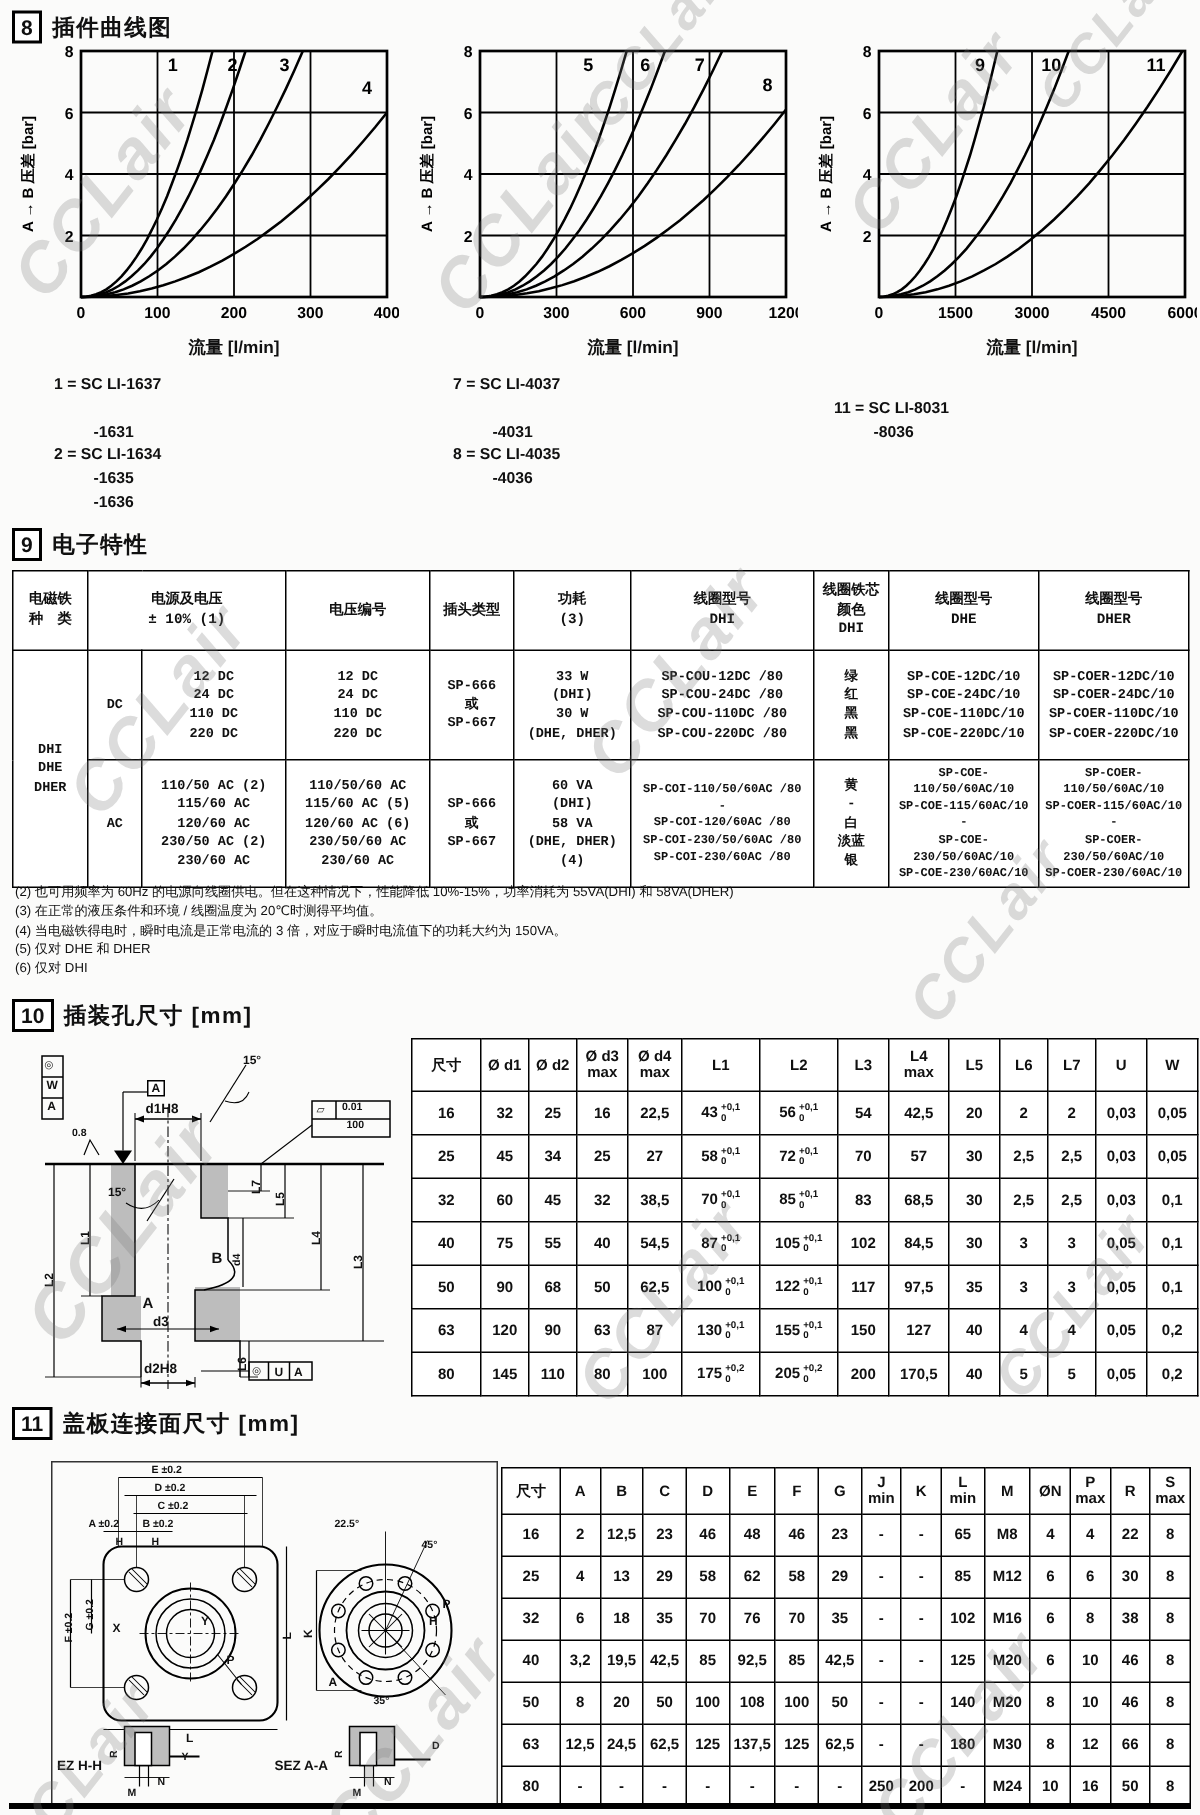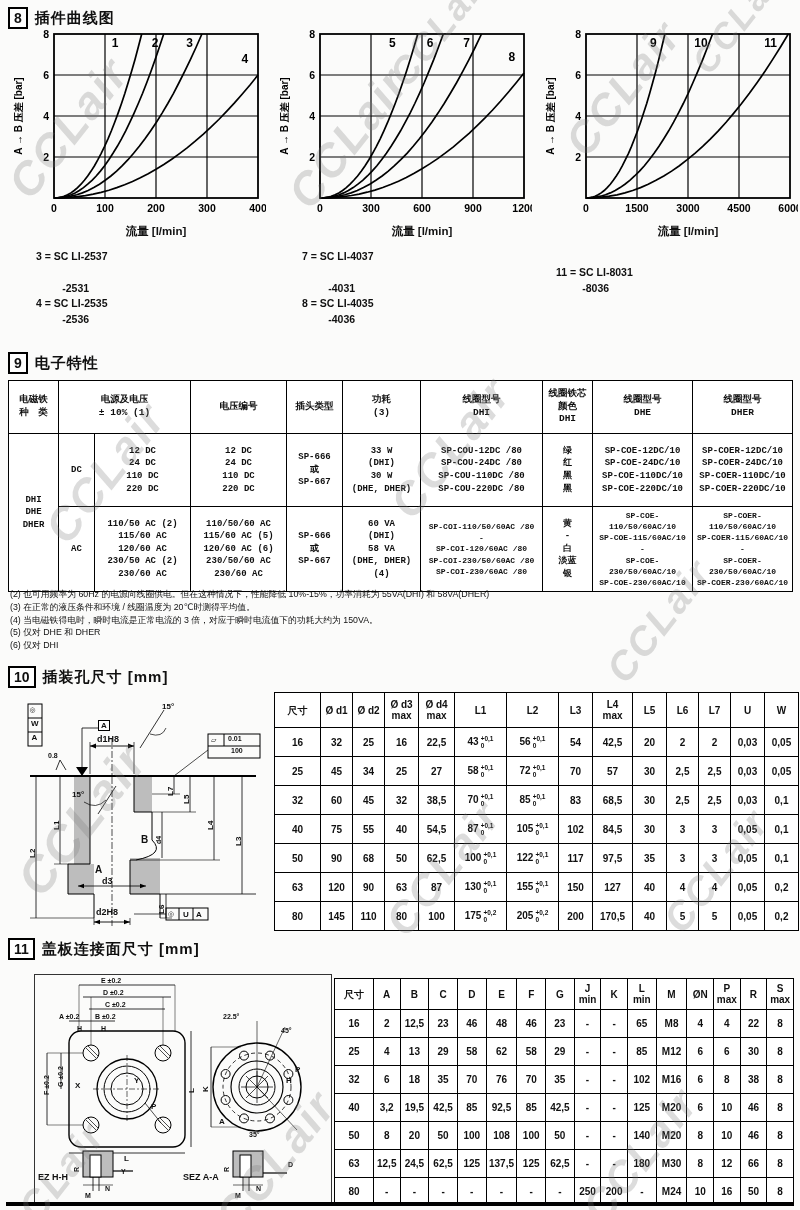--- a/index.html
+++ b/index.html
@@ -77,25 +77,26 @@
           <path d="M44,172 L48.2,171.8 L52.4,171.2 L56.7,170.2 L60.9,168.8 L65.1,166.9 L69.3,164.5 L73.5,161.6 L77.7,158.2 L82.0,154.3 L86.2,150.0 L90.4,145.1 L94.6,139.7 L98.8,133.7 L103.0,127.3 L107.3,120.3 L111.5,112.8 L115.7,104.8 L119.9,96.2 L124.1,87.1 L128.3,77.5 L132.6,67.3 L136.8,56.5 L141.0,45.2 L145.2,33.4 L149.4,21.0 L153.7,8.0" fill="none" stroke="#000" stroke-width="1.7"></path>
           <text x="144.98000000000002" y="21.325000000000017" text-anchor="middle" font-size="12" font-weight="bold">2</text>
           <path d="M44,172 L49.7,171.8 L55.4,171.2 L61.1,170.2 L66.8,168.8 L72.4,166.9 L78.1,164.5 L83.8,161.6 L89.5,158.2 L95.2,154.3 L100.9,150.0 L106.6,145.1 L112.3,139.7 L118.0,133.7 L123.6,127.3 L129.3,120.3 L135.0,112.8 L140.7,104.8 L146.4,96.2 L152.1,87.1 L157.8,77.5 L163.5,67.3 L169.1,56.5 L174.8,45.2 L180.5,33.4 L186.2,21.0 L191.9,8.0" fill="none" stroke="#000" stroke-width="1.7"></path>
           <text x="179.66" y="21.325000000000017" text-anchor="middle" font-size="12" font-weight="bold">3</text>
           <path d="M44,172 L51.8,171.9 L59.7,171.4 L67.5,170.7 L75.4,169.6 L83.2,168.1 L91.1,166.3 L98.9,164.2 L106.8,161.6 L114.6,158.7 L122.5,155.5 L130.3,151.8 L138.2,147.7 L146.0,143.3 L153.8,138.5 L161.7,133.3 L169.5,127.6 L177.4,121.6 L185.2,115.2 L193.1,108.3 L200.9,101.1 L208.8,93.5 L216.6,85.4 L224.5,76.9 L232.3,68.0 L240.2,58.7 L248.0,49.0" fill="none" stroke="#000" stroke-width="1.7"></path>
           <text x="234.74" y="36.70000000000002" text-anchor="middle" font-size="12" font-weight="bold">4</text>
         </svg>
       </div>
     <div class="xlabel">流量 [l/min]</div>
     <div class="legend">
-      <div class="legcol">3 = SC LI-2537
-
-         -2531
-4 = SC LI-2535
-         -2536</div>
+      <div class="legcol">1 = SC LI-1637
+
+         -1631
+2 = SC LI-1634
+         -1635
+         -1636</div>
     </div>
   </div>
 
   <div class="chart-block" style="left:276px;top:26px;">
     <div>
         <svg width="256" height="198">
           <line x1="95" y1="8" x2="95" y2="172" stroke="#000" stroke-width="1.2"></line>
           <line x1="146" y1="8" x2="146" y2="172" stroke="#000" stroke-width="1.2"></line>
           <line x1="197" y1="8" x2="197" y2="172" stroke="#000" stroke-width="1.2"></line>
           <line x1="44" y1="131" x2="248" y2="131" stroke="#000" stroke-width="1.2"></line>

